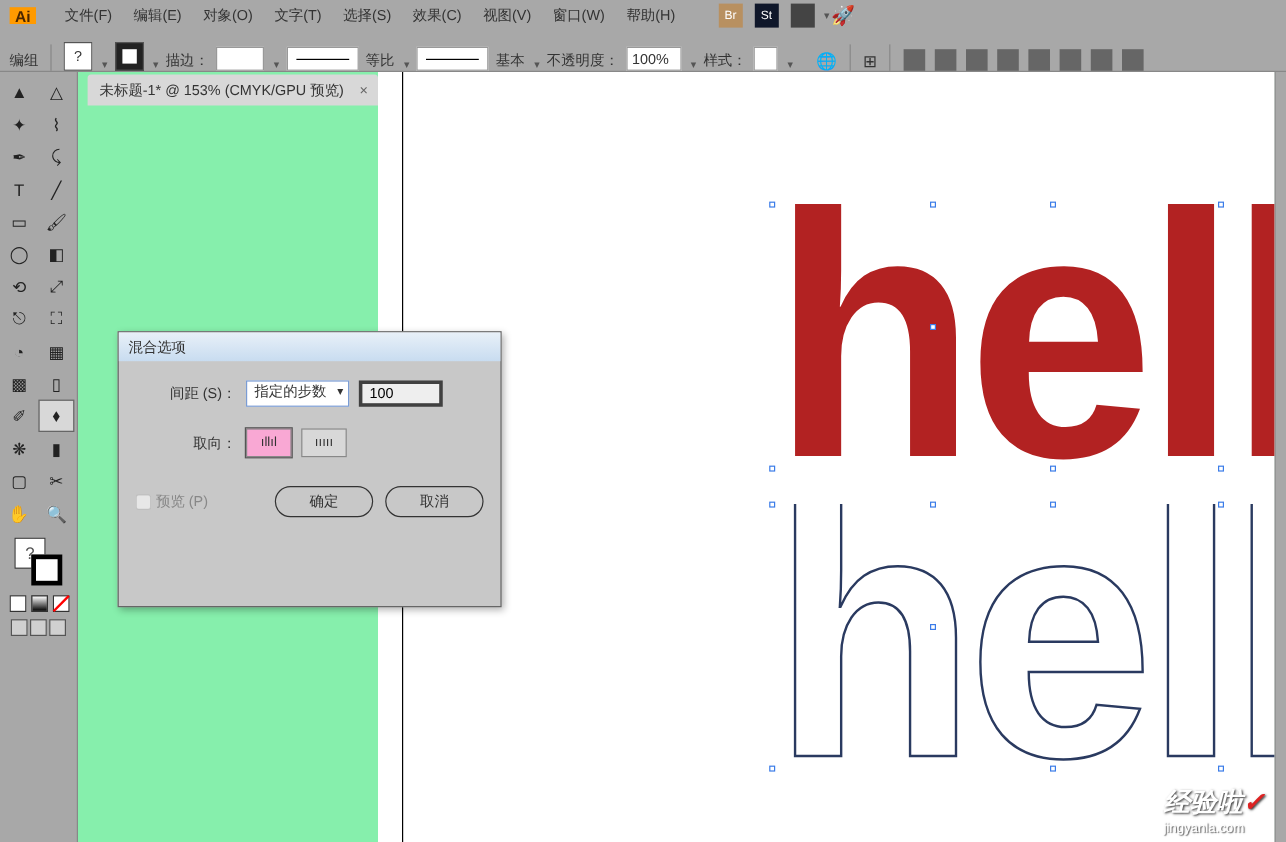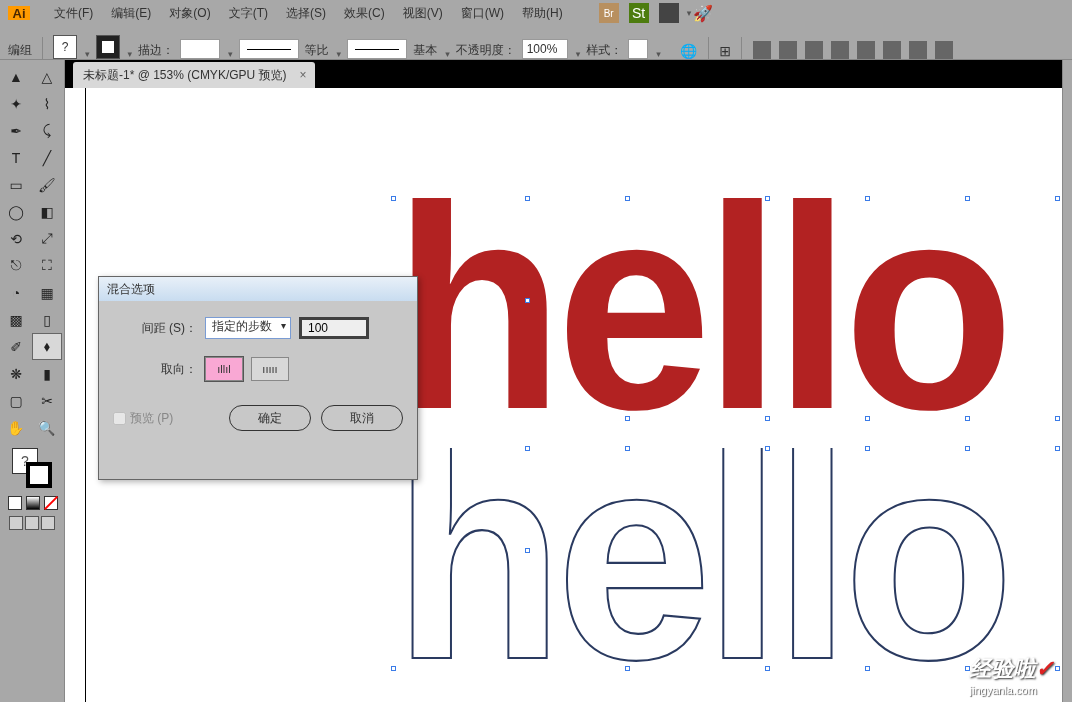--- a/index.html
+++ b/index.html
@@ -25,30 +25,30 @@
 .tool { width: 28px; height: 25px; display: flex; align-items: center; justify-content: center; cursor: default; }
 .tool.selected { background: #d8d8d8; outline: 1px solid #666; }
 .tool-ic { font-size: 14px; color: #222; }
 .fill-stroke { margin-top: 8px; position: relative; width: 40px; height: 40px; margin-left: 10px; }
 .fs-fill { position: absolute; width: 26px; height: 26px; background: #fff; border: 1px solid #333; display: flex; align-items: center; justify-content: center; font-size: 14px; color: #555; }
 .fs-stroke { position: absolute; right: 0; bottom: 0; width: 26px; height: 26px; background: #fff; border: 4px solid #000; }
 .color-row { display: flex; gap: 4px; margin: 8px 0 0 6px; }
 .color-sw { width: 14px; height: 14px; border: 1px solid #333; }
 .draw-modes { display: flex; justify-content: center; gap: 2px; margin-top: 6px; }
 .draw-mode { width: 14px; height: 14px; border: 1px solid #555; background: #d0d0d0; }
-.docarea { flex: 1; background: #000000; display: flex; flex-direction: column; }
+.docarea { flex: 1; background: #86efac; display: flex; }
 .tabbar { height: 28px; display: flex; align-items: flex-end; padding-left: 8px; }
 .doctab { background: #d8d8d8; height: 26px; padding: 0 28px 0 10px; display: flex; align-items: center; border-top-left-radius: 3px; border-top-right-radius: 3px; position: relative; font-size: 12px; }
 .doctab .close { position: absolute; right: 8px; top: 6px; font-size: 12px; color: #666; }
 .canvas { flex: 1; background: #fff; position: relative; overflow: hidden; }
 .artboard-edge { position: absolute; left: 20px; top: 0; width: 1px; height: 100%; background: #000; }
 .hello-red { position: absolute; left: 328px; top: 110px; width: 670px; height: 220px; }
 .hello-outline { position: absolute; left: 328px; top: 360px; width: 670px; height: 220px; }
 .sel-pt { position: absolute; width: 5px; height: 5px; background: #fff; border: 1px solid #3b7ce8; }
-.dialog { position: absolute; left: 98px; top: 276px; width: 320px; height: 204px; background: #c8c8c8; border: 1px solid #666; box-shadow: 2px 2px 6px rgba(0,0,0,0.3); }
+.dialog { position: absolute; left: 98px; top: 276px; width: 320px; height: 230px; background: #c8c8c8; border: 1px solid #666; box-shadow: 2px 2px 6px rgba(0,0,0,0.3); }
 .dlg-title { height: 24px; background: linear-gradient(#e8f0f8, #c8dcf0); padding: 4px 8px; font-size: 12px; }
 .dlg-body { padding: 16px 14px; }
 .dlg-row { display: flex; align-items: center; margin-bottom: 18px; gap: 8px; margin-left: 24px; }
 .dlg-label { width: 60px; text-align: right; font-size: 12px; }
 .dlg-select { height: 22px; border: 1px solid #7a9cd4; background: #fff; padding: 0 18px 0 6px; font-size: 12px; position: relative; }
 .dlg-select::after { content: "▾"; position: absolute; right: 4px; top: 2px; font-size: 10px; }
 .dlg-input { width: 70px; height: 22px; border: 3px solid #404040; background: #eee; padding: 0 6px; font-size: 12px; }
 .orient-btn { width: 38px; height: 24px; border: 1px solid #888; background: #d8d8d8; display: flex; align-items: center; justify-content: center; font-size: 11px; }
 .orient-btn.sel { background: #f9a8d4; outline: 1px solid #555; }
 .dlg-foot { display: flex; align-items: center; gap: 10px; margin-top: 24px; }
@@ -71,21 +71,21 @@
   <div class="menu-item">编辑(E)</div>
   <div class="menu-item">对象(O)</div>
   <div class="menu-item">文字(T)</div>
   <div class="menu-item">选择(S)</div>
   <div class="menu-item">效果(C)</div>
   <div class="menu-item">视图(V)</div>
   <div class="menu-item">窗口(W)</div>
   <div class="menu-item">帮助(H)</div>
   <div style="width:20px"></div>
   <div class="menu-icon" style="background:#b89060;color:#fff;display:flex;align-items:center;justify-content:center;font-size:10px;">Br</div>
-  <div class="menu-icon" style="background:#4d7c0f;color:#fff;display:flex;align-items:center;justify-content:center;font-size:14px;">St</div>
+  <div class="menu-icon" style="background:#0f172a;color:#fff;display:flex;align-items:center;justify-content:center;font-size:10px;">St</div>
   <div class="menu-icon" style="background:#444"></div>
   <span class="dropdown-arrow">▾</span>
   <div style="font-size:16px;color:#444">🚀</div>
 </div>
 
 <div class="optbar">
   <span class="opt-label">编组</span>
   <div class="sep"></div>
   <div class="swatch-btn">?</div>
   <span class="dropdown-arrow">▾</span>

